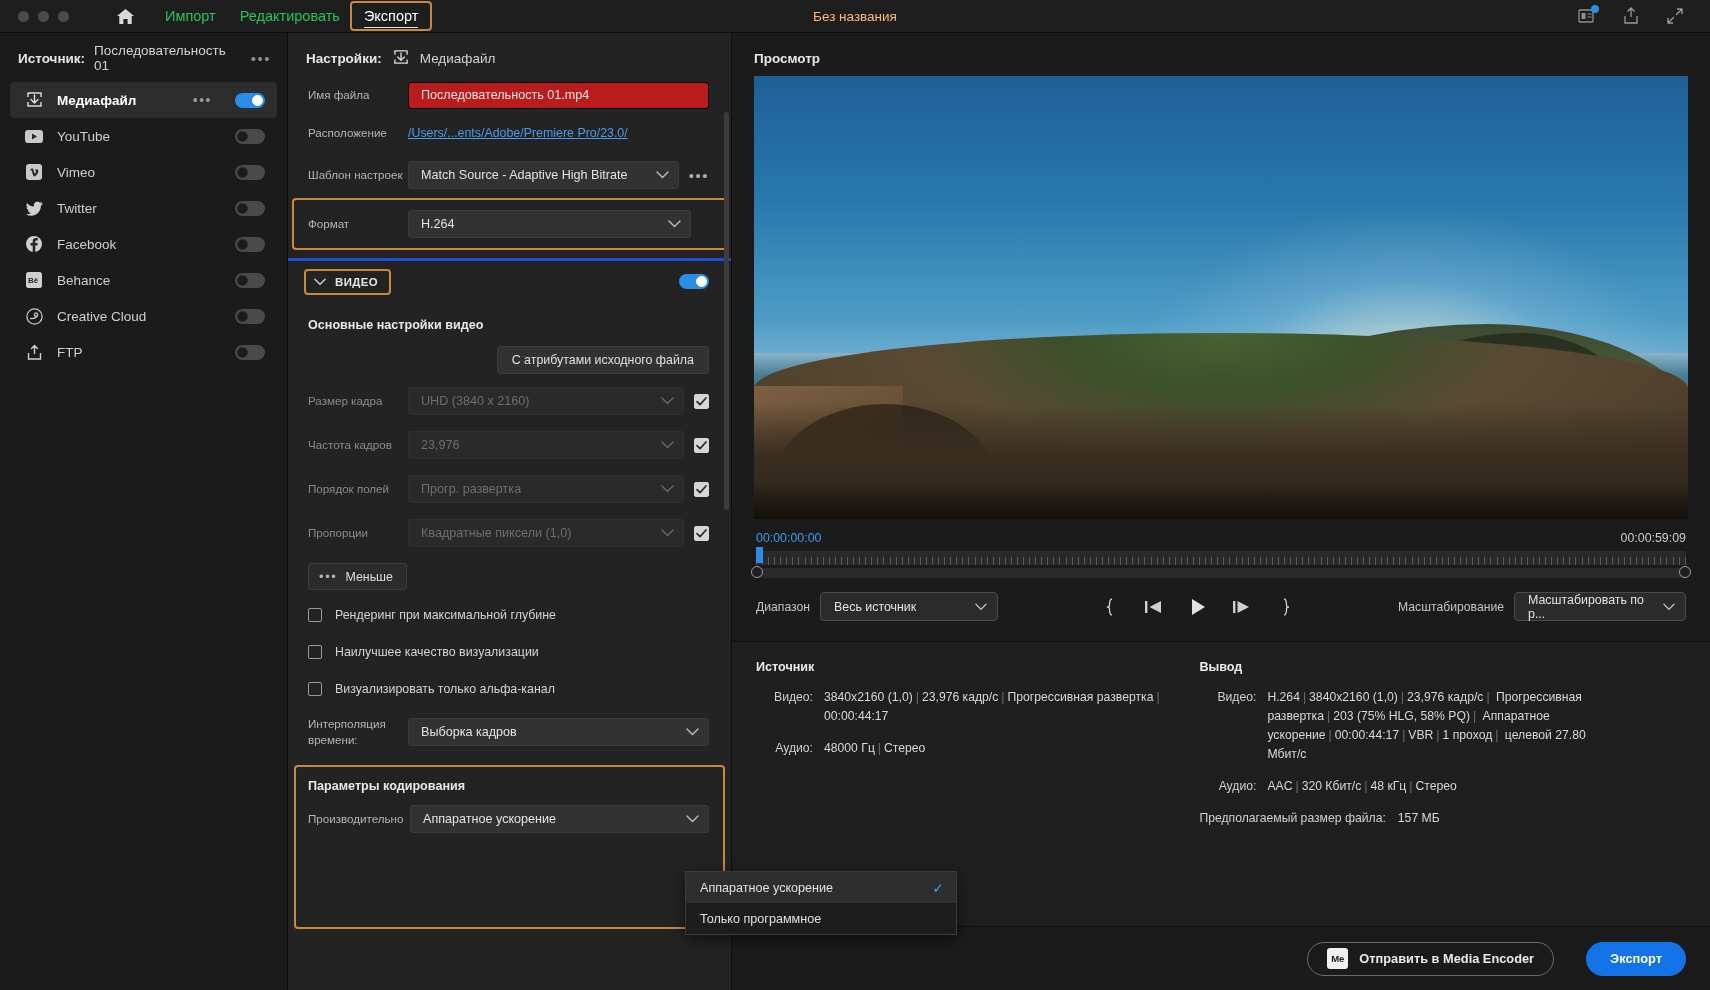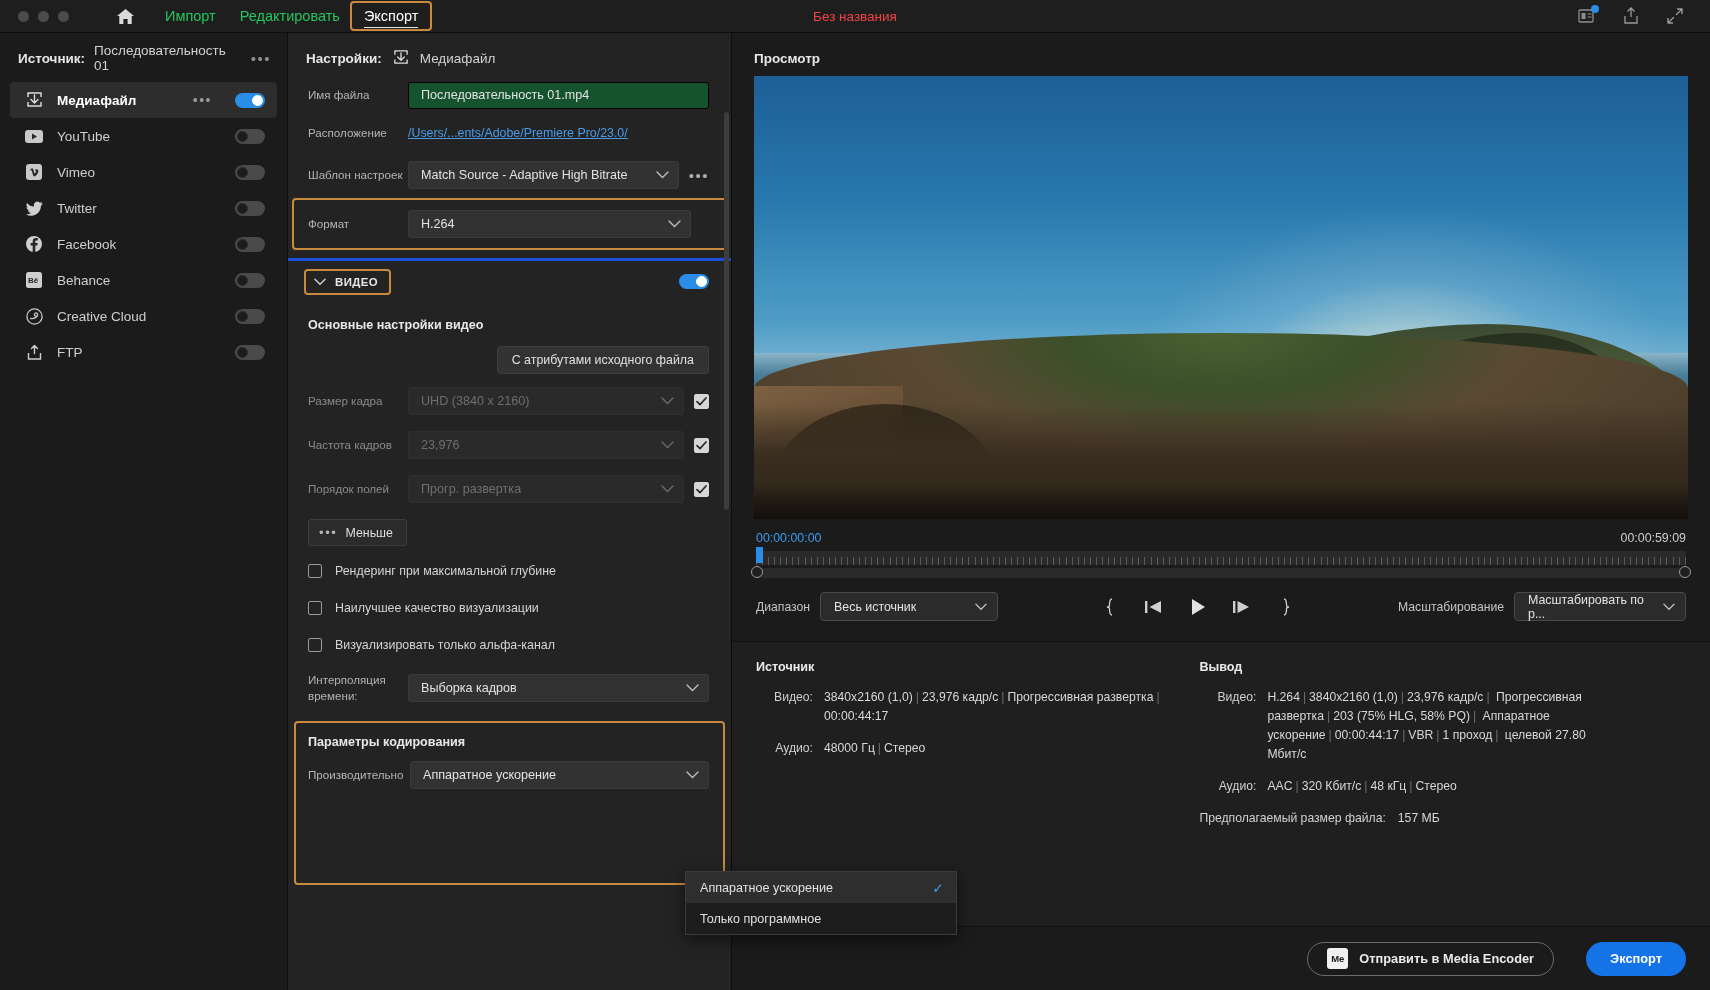--- a/index.html
+++ b/index.html
@@ -37,21 +37,21 @@
     position: absolute; left: 12px; right: 12px; bottom: 1px;
     height: 1.5px; background: #e8e8e8;
   }
   .nav-tab.highlight {
     outline: 2px solid #c98a3e; outline-offset: 0px;
     border-radius: 2px;
   }
   .doc-title {
     position: absolute; left: 0; right: 0; top: 0; bottom: 0;
     display: flex; align-items: center; justify-content: center;
-    font-size: 13.5px; color: #ef4444; pointer-events: none;
+    font-size: 13.5px; color: #fdba74; pointer-events: none;
   }
   .top-right { margin-left: auto; display: flex; align-items: center; gap: 22px; padding-right: 24px; }
   .tr-icon { width: 22px; height: 22px; display: flex; align-items: center; justify-content: center; position: relative; }
   .badge-dot {
     position: absolute; top: 0px; right: -1px; width: 8px; height: 8px;
     border-radius: 50%; background: #2a8ee8;
   }
 
   
   .body-wrap { flex: 1; display: flex; min-height: 0; }
@@ -117,21 +117,21 @@
   .field-row {
     display: flex; align-items: center; padding: 0 22px 0 20px;
     min-height: 38px; gap: 0;
   }
   .field-label {
     width: 100px; flex: 0 0 100px; font-size: 11.6px; color: #b4b4b4;
     line-height: 1.35;
   }
   .field-label.dim { color: #8a8a8a; }
   .txt-input {
-    flex: 1; height: 27px; background: #14532d; border: 1px solid #000;
+    flex: 1; height: 27px; background: #b91c1c; border: 1px solid #000;
     border-radius: 3px; display: flex; align-items: center;
     padding: 0 12px; font-size: 12.6px; color: #e2e2e2;
   }
   .link-val {
     flex: 1; font-size: 12.4px; color: #4a9bea; text-decoration: underline;
   }
   .dd {
     flex: 1; height: 28px; background: #323232; border: 1px solid #3b3b3b;
     border-radius: 3px; display: flex; align-items: center;
     padding: 0 9px 0 12px; font-size: 12.6px; color: #e2e2e2;
@@ -627,20 +627,36 @@
                 </svg>
             </span>
           </div>
           <span class="chkbox checked">
             <svg width="11" height="9" viewBox="0 0 11 9">
                 <path d="M1 4.6l3 3L10 1" stroke="#2b2b2b" stroke-width="1.7" fill="none" stroke-linecap="round" stroke-linejoin="round"></path>
               </svg>
           </span>
         </div>
 
+        <div class="field-row" style="min-height:44px;">
+          <span class="field-label dim">Пропорции</span>
+          <div class="dd disabled">
+            <span>Квадратные пиксели (1,0)</span>
+            <span class="caret">
+              <svg width="13" height="8" viewBox="0 0 13 8">
+                  <path d="M1 1l5.5 5.5L12 1" stroke="#6a6a6a" stroke-width="1.4" fill="none" stroke-linecap="round"></path>
+                </svg>
+            </span>
+          </div>
+          <span class="chkbox checked">
+            <svg width="11" height="9" viewBox="0 0 11 9">
+                <path d="M1 4.6l3 3L10 1" stroke="#2b2b2b" stroke-width="1.7" fill="none" stroke-linecap="round" stroke-linejoin="round"></path>
+              </svg>
+          </span>
+        </div>
 
         <div class="less-btn-row">
           <div class="less-btn">
             <span class="d">•••</span>
             <span>Меньше</span>
           </div>
         </div>
 
         <div class="chk-row">
           <span class="chk-sq"></span>

